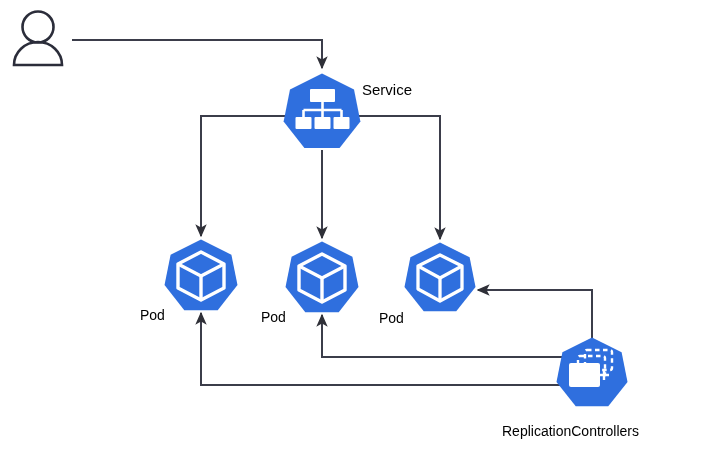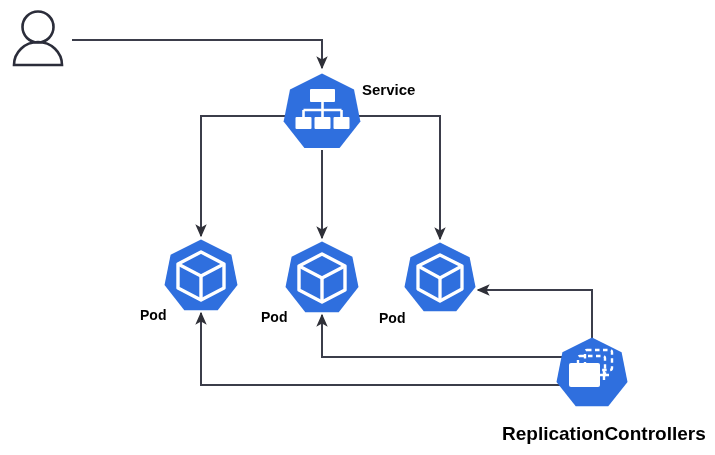--- a/index.html
+++ b/index.html
@@ -16,30 +16,30 @@
   }
   #diagram-canvas {
     position: absolute;
     top: 0; left: 0;
     width: 715px;
     height: 455px;
   }
   .node-label {
     position: absolute;
     font-family: "Liberation Sans", sans-serif;
-    font-weight: bold;
+    font-weight: normal;
     color: #000000;
     white-space: nowrap;
     user-select: none;
   }
   #label-service   { left: 362px; top: 81px;  font-size: 15px; }
   #label-pod-1     { left: 140px; top: 307px; font-size: 14px; }
   #label-pod-2     { left: 261px; top: 309px; font-size: 14px; }
   #label-pod-3     { left: 379px; top: 310px; font-size: 14px; }
-  #label-rc        { left: 502px; top: 423px; font-size: 19px; }
+  #label-rc        { left: 502px; top: 423px; font-size: 14px; }
 </style>
 </head>
 <body>
 
 <svg id="diagram-canvas" viewBox="0 0 715 455" xmlns="http://www.w3.org/2000/svg">
 
   <defs>
     <marker id="arrowhead" viewBox="0 0 10 10" refX="9" refY="5" markerWidth="6.5" markerHeight="6.5" orient="auto-start-reverse">
       <path d="M 0 0.6 L 10 5 L 0 9.4 L 2.4 5 Z" fill="#2f3038"></path>
     </marker>

